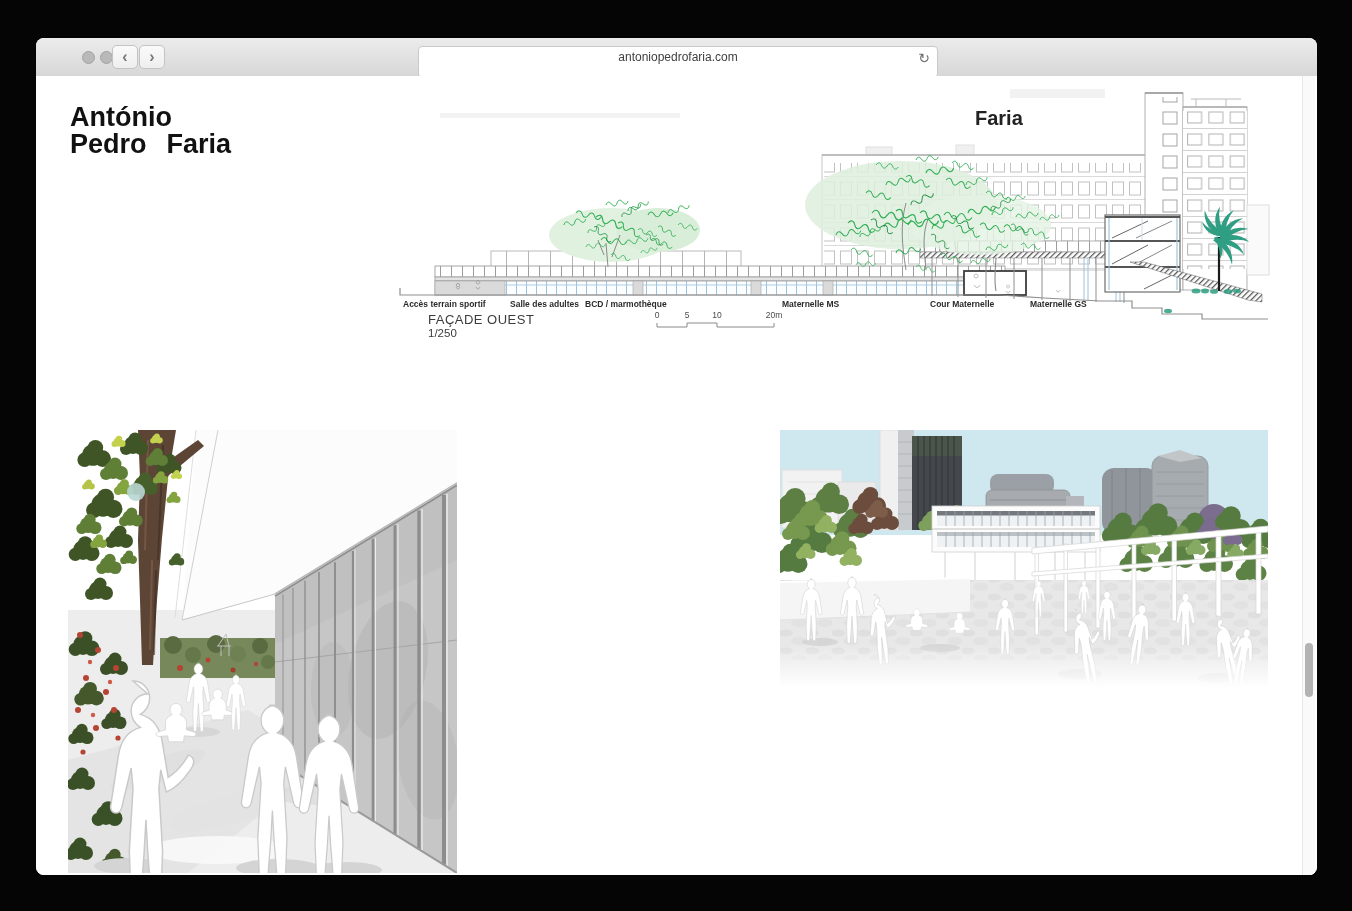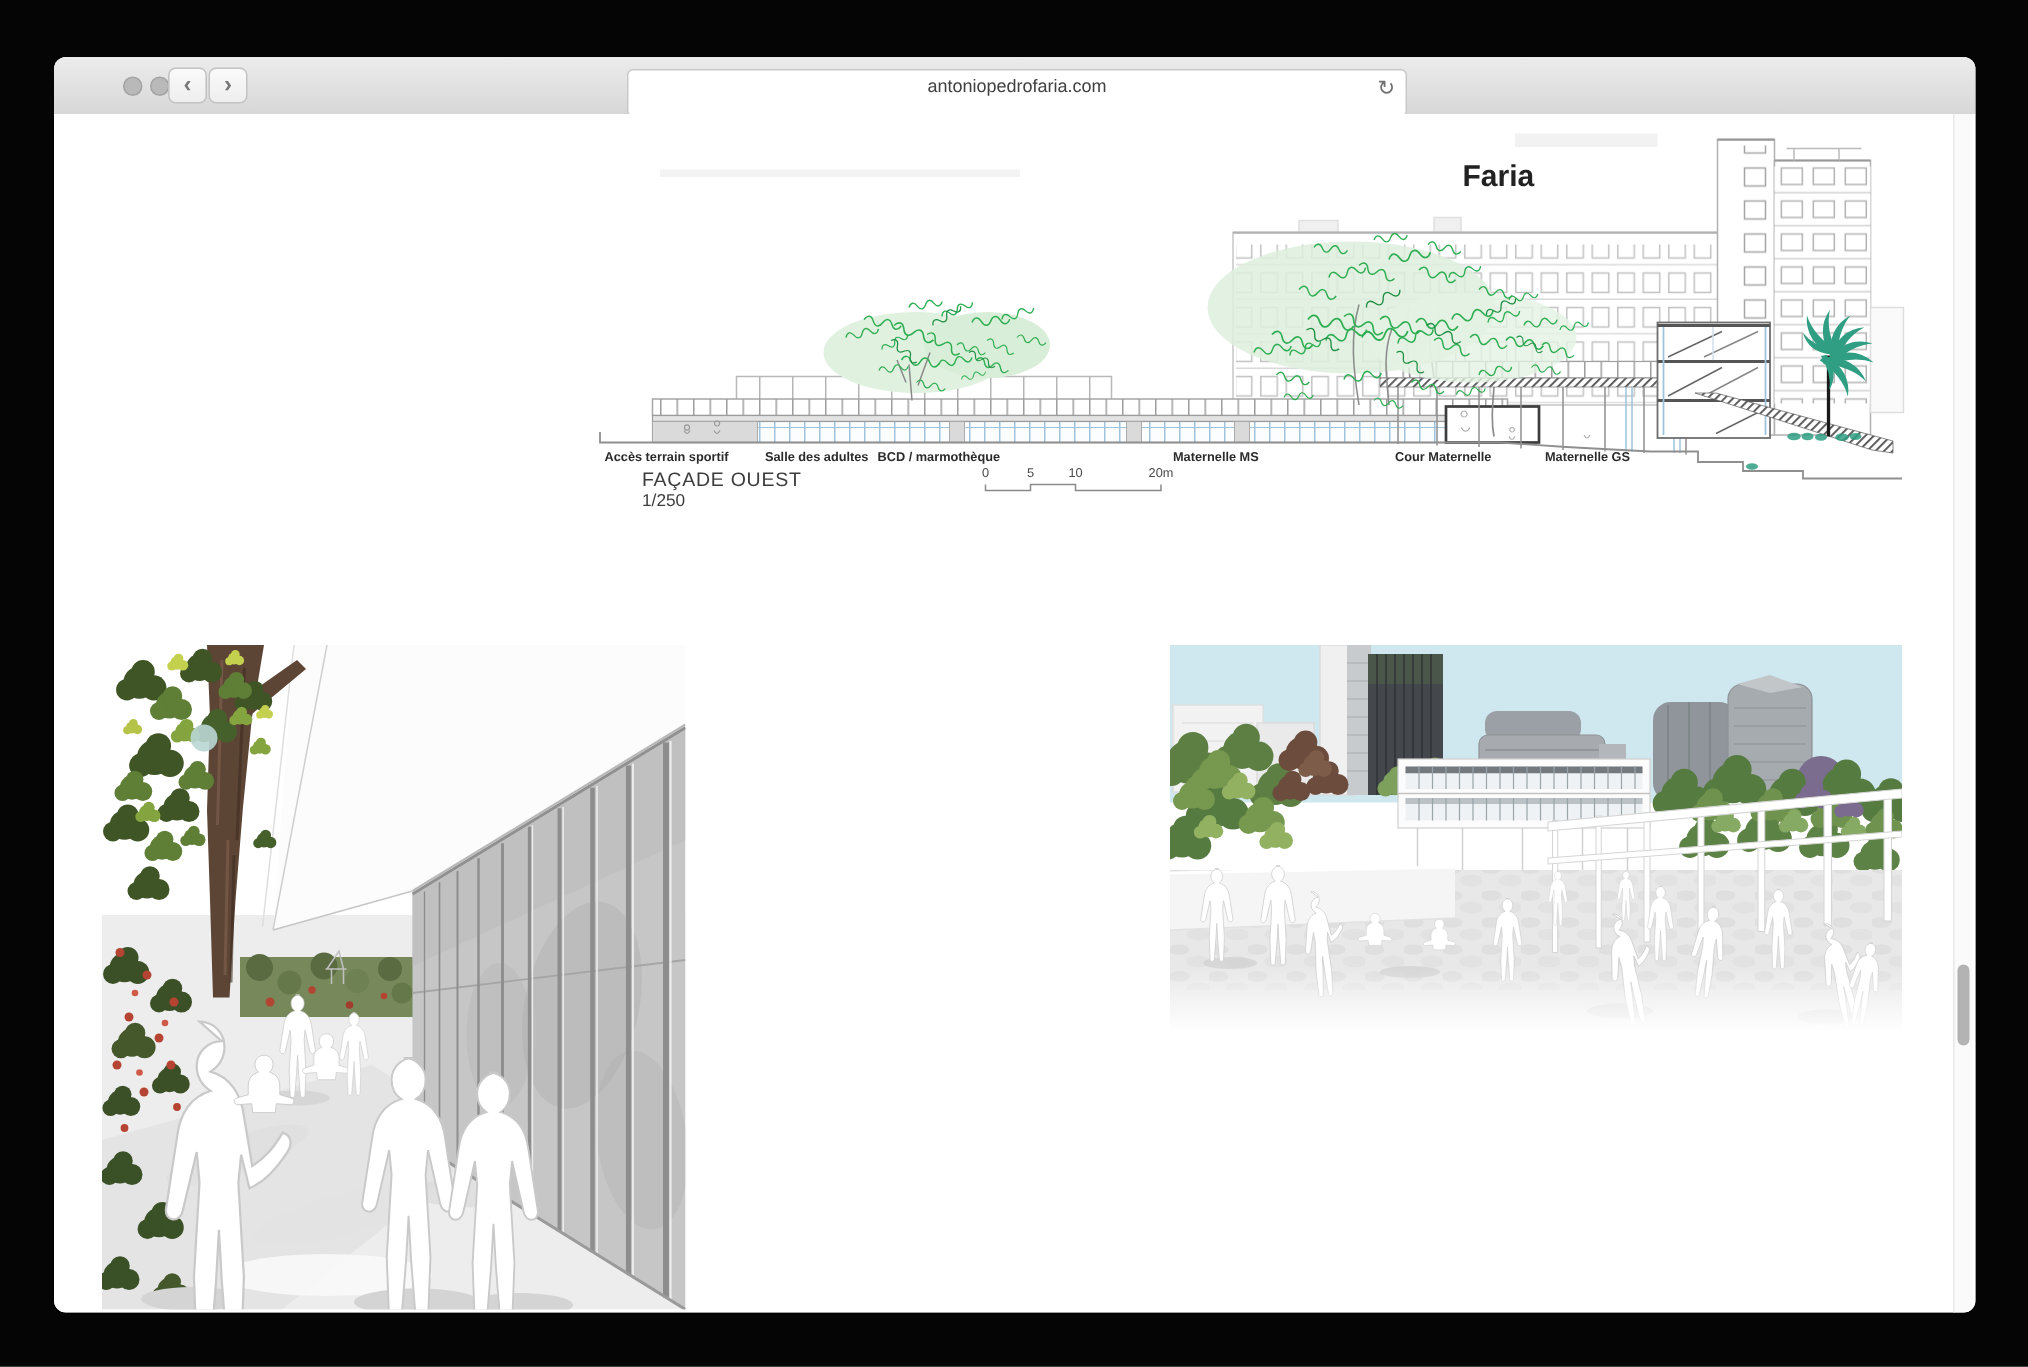--- a/index.html
+++ b/index.html
@@ -46,20 +46,24 @@
     <div class="navbtn" style="left:103px">
       <span>›</span></div>
     <div class="urlfield">
       <div class="urltext">antoniopedrofaria.com</div>
       <div class="reload">↻</div>
     </div>
   </div>
 
   <div class="content">
 
+    <div class="logo">
+      <div>António</div>
+      <div class="l2"><span>Pedro</span><span class="gap"></span><span>Faria</span></div>
+    </div>
 
     <div class="about">Faria</div>
 
     <svg class="facade" width="875" height="255" viewBox="0 0 875 255">
       <defs>
         <pattern id="pw" width="17" height="23" patternUnits="userSpaceOnUse">
           <rect width="17" height="23" fill="#fff"></rect>
           <line x1="0" y1="22.5" x2="17" y2="22.5" stroke="#dadada"></line>
           <rect x="2.5" y="5" width="11" height="13" fill="#fff" stroke="#c2c2c2"></rect>
         </pattern>

